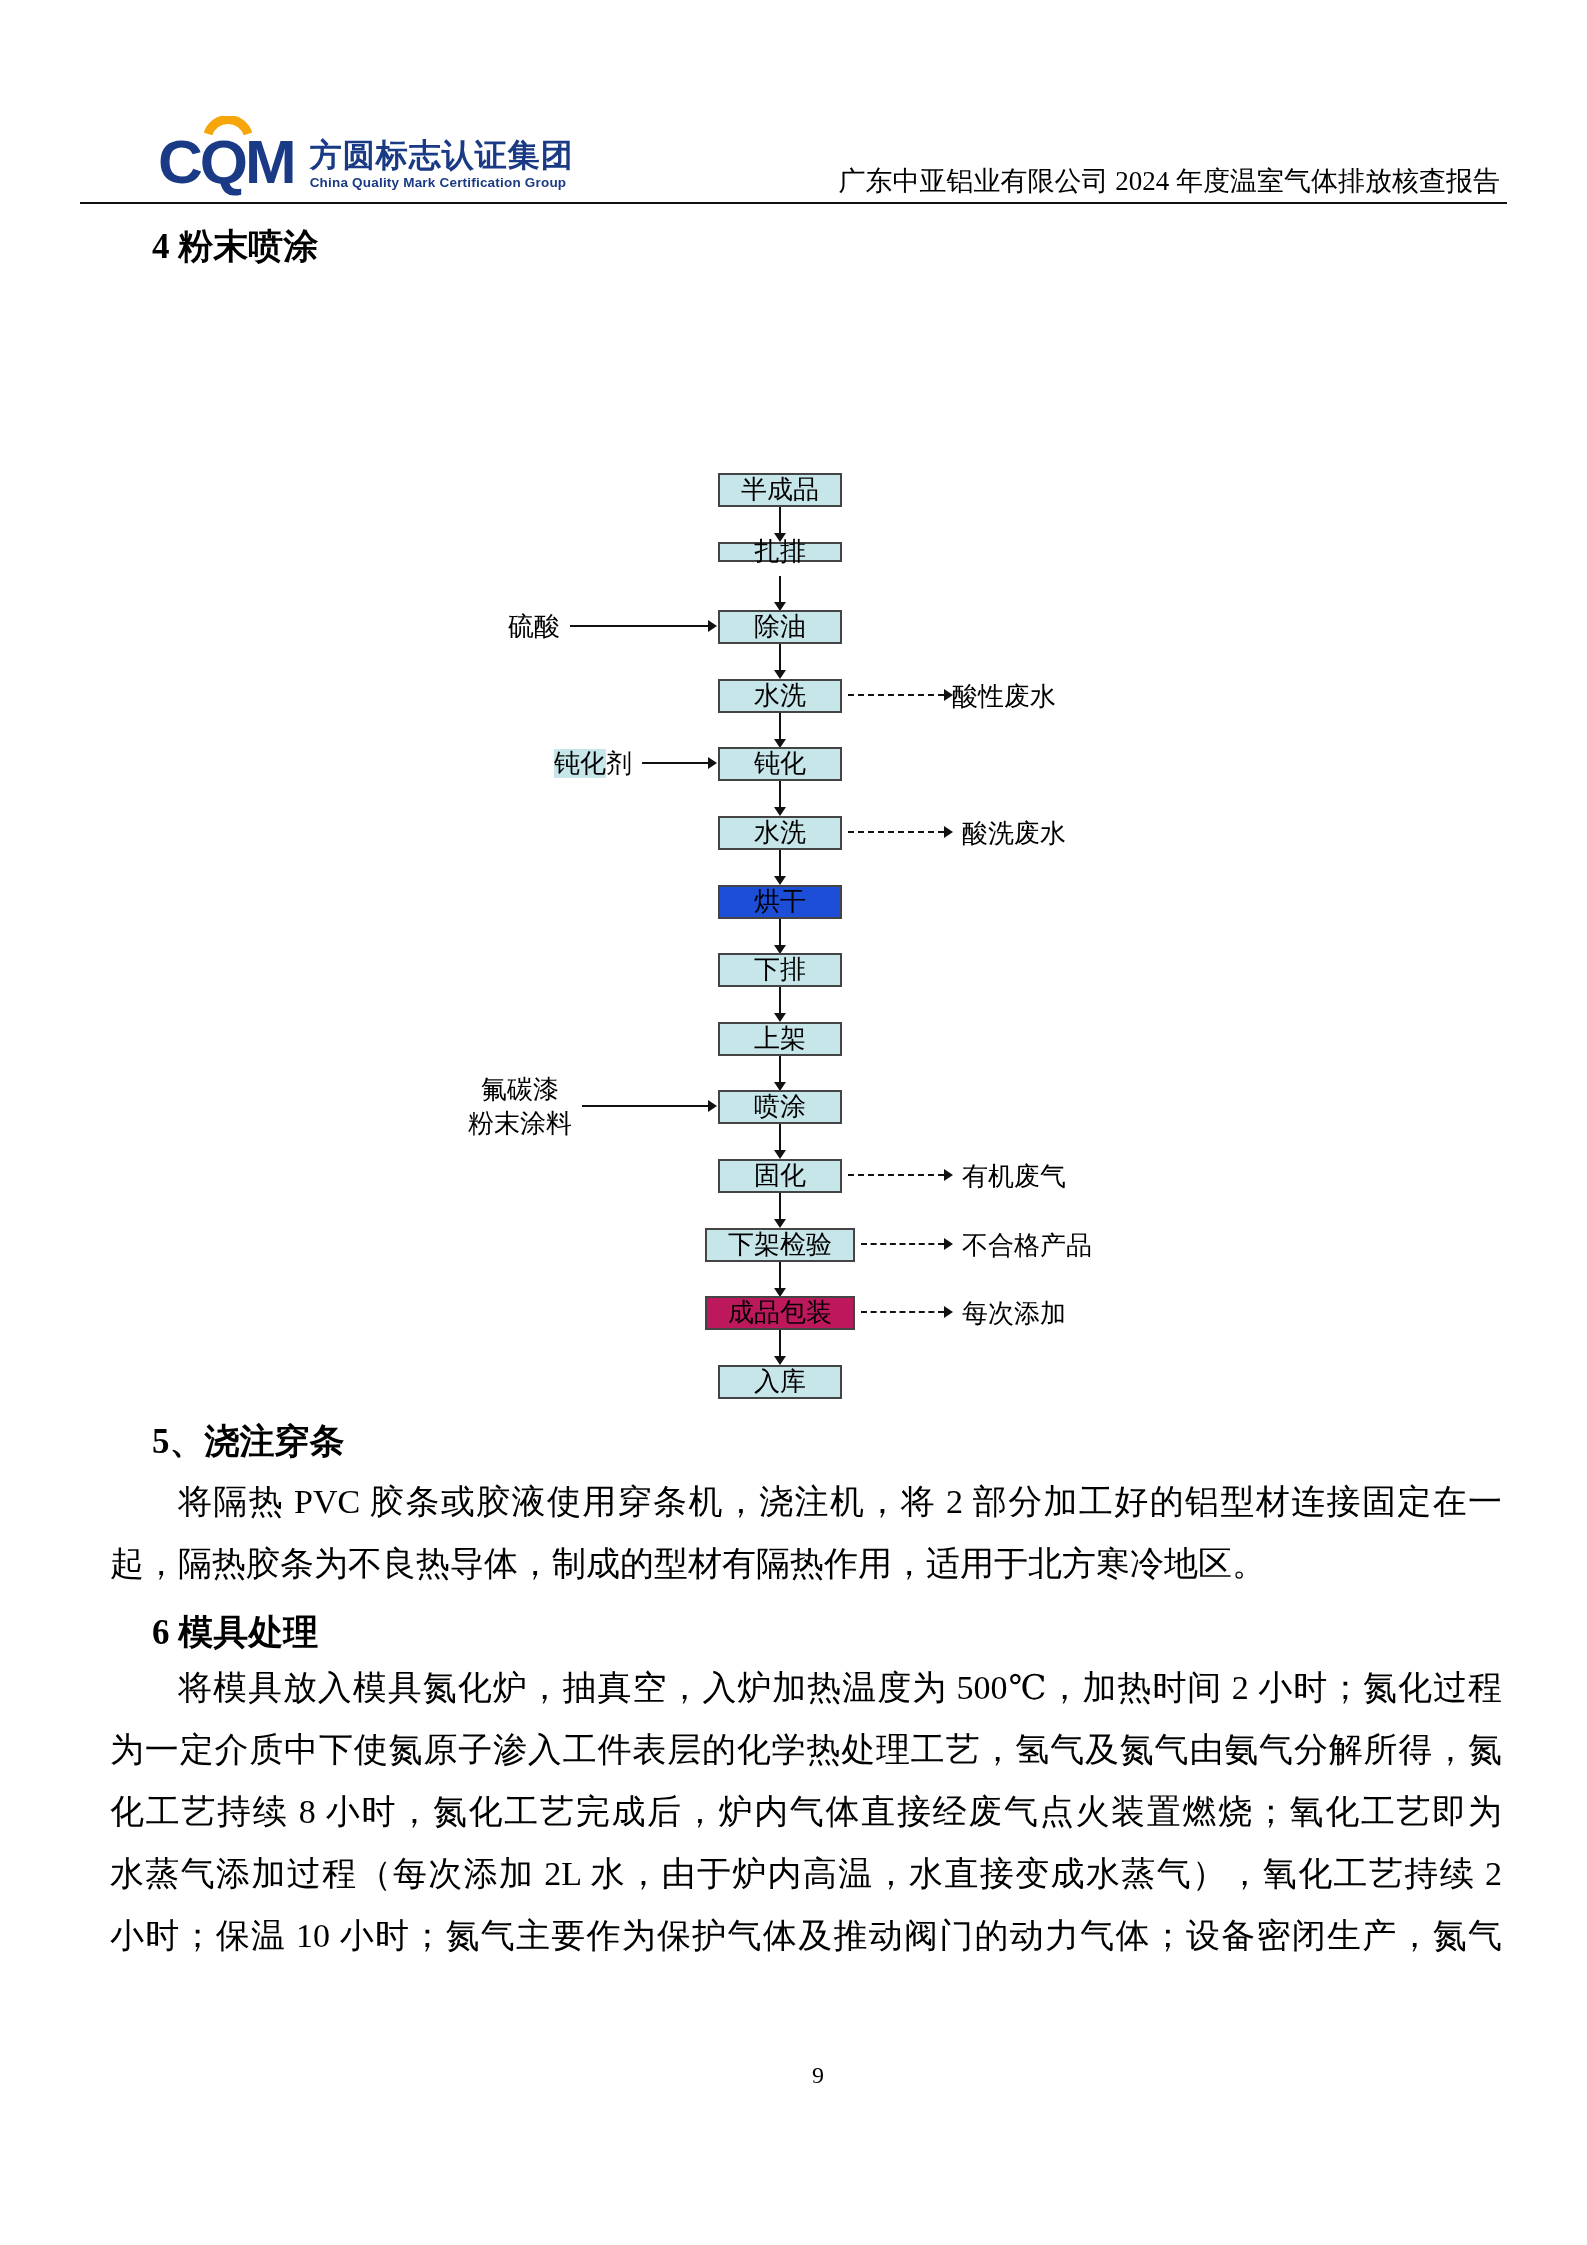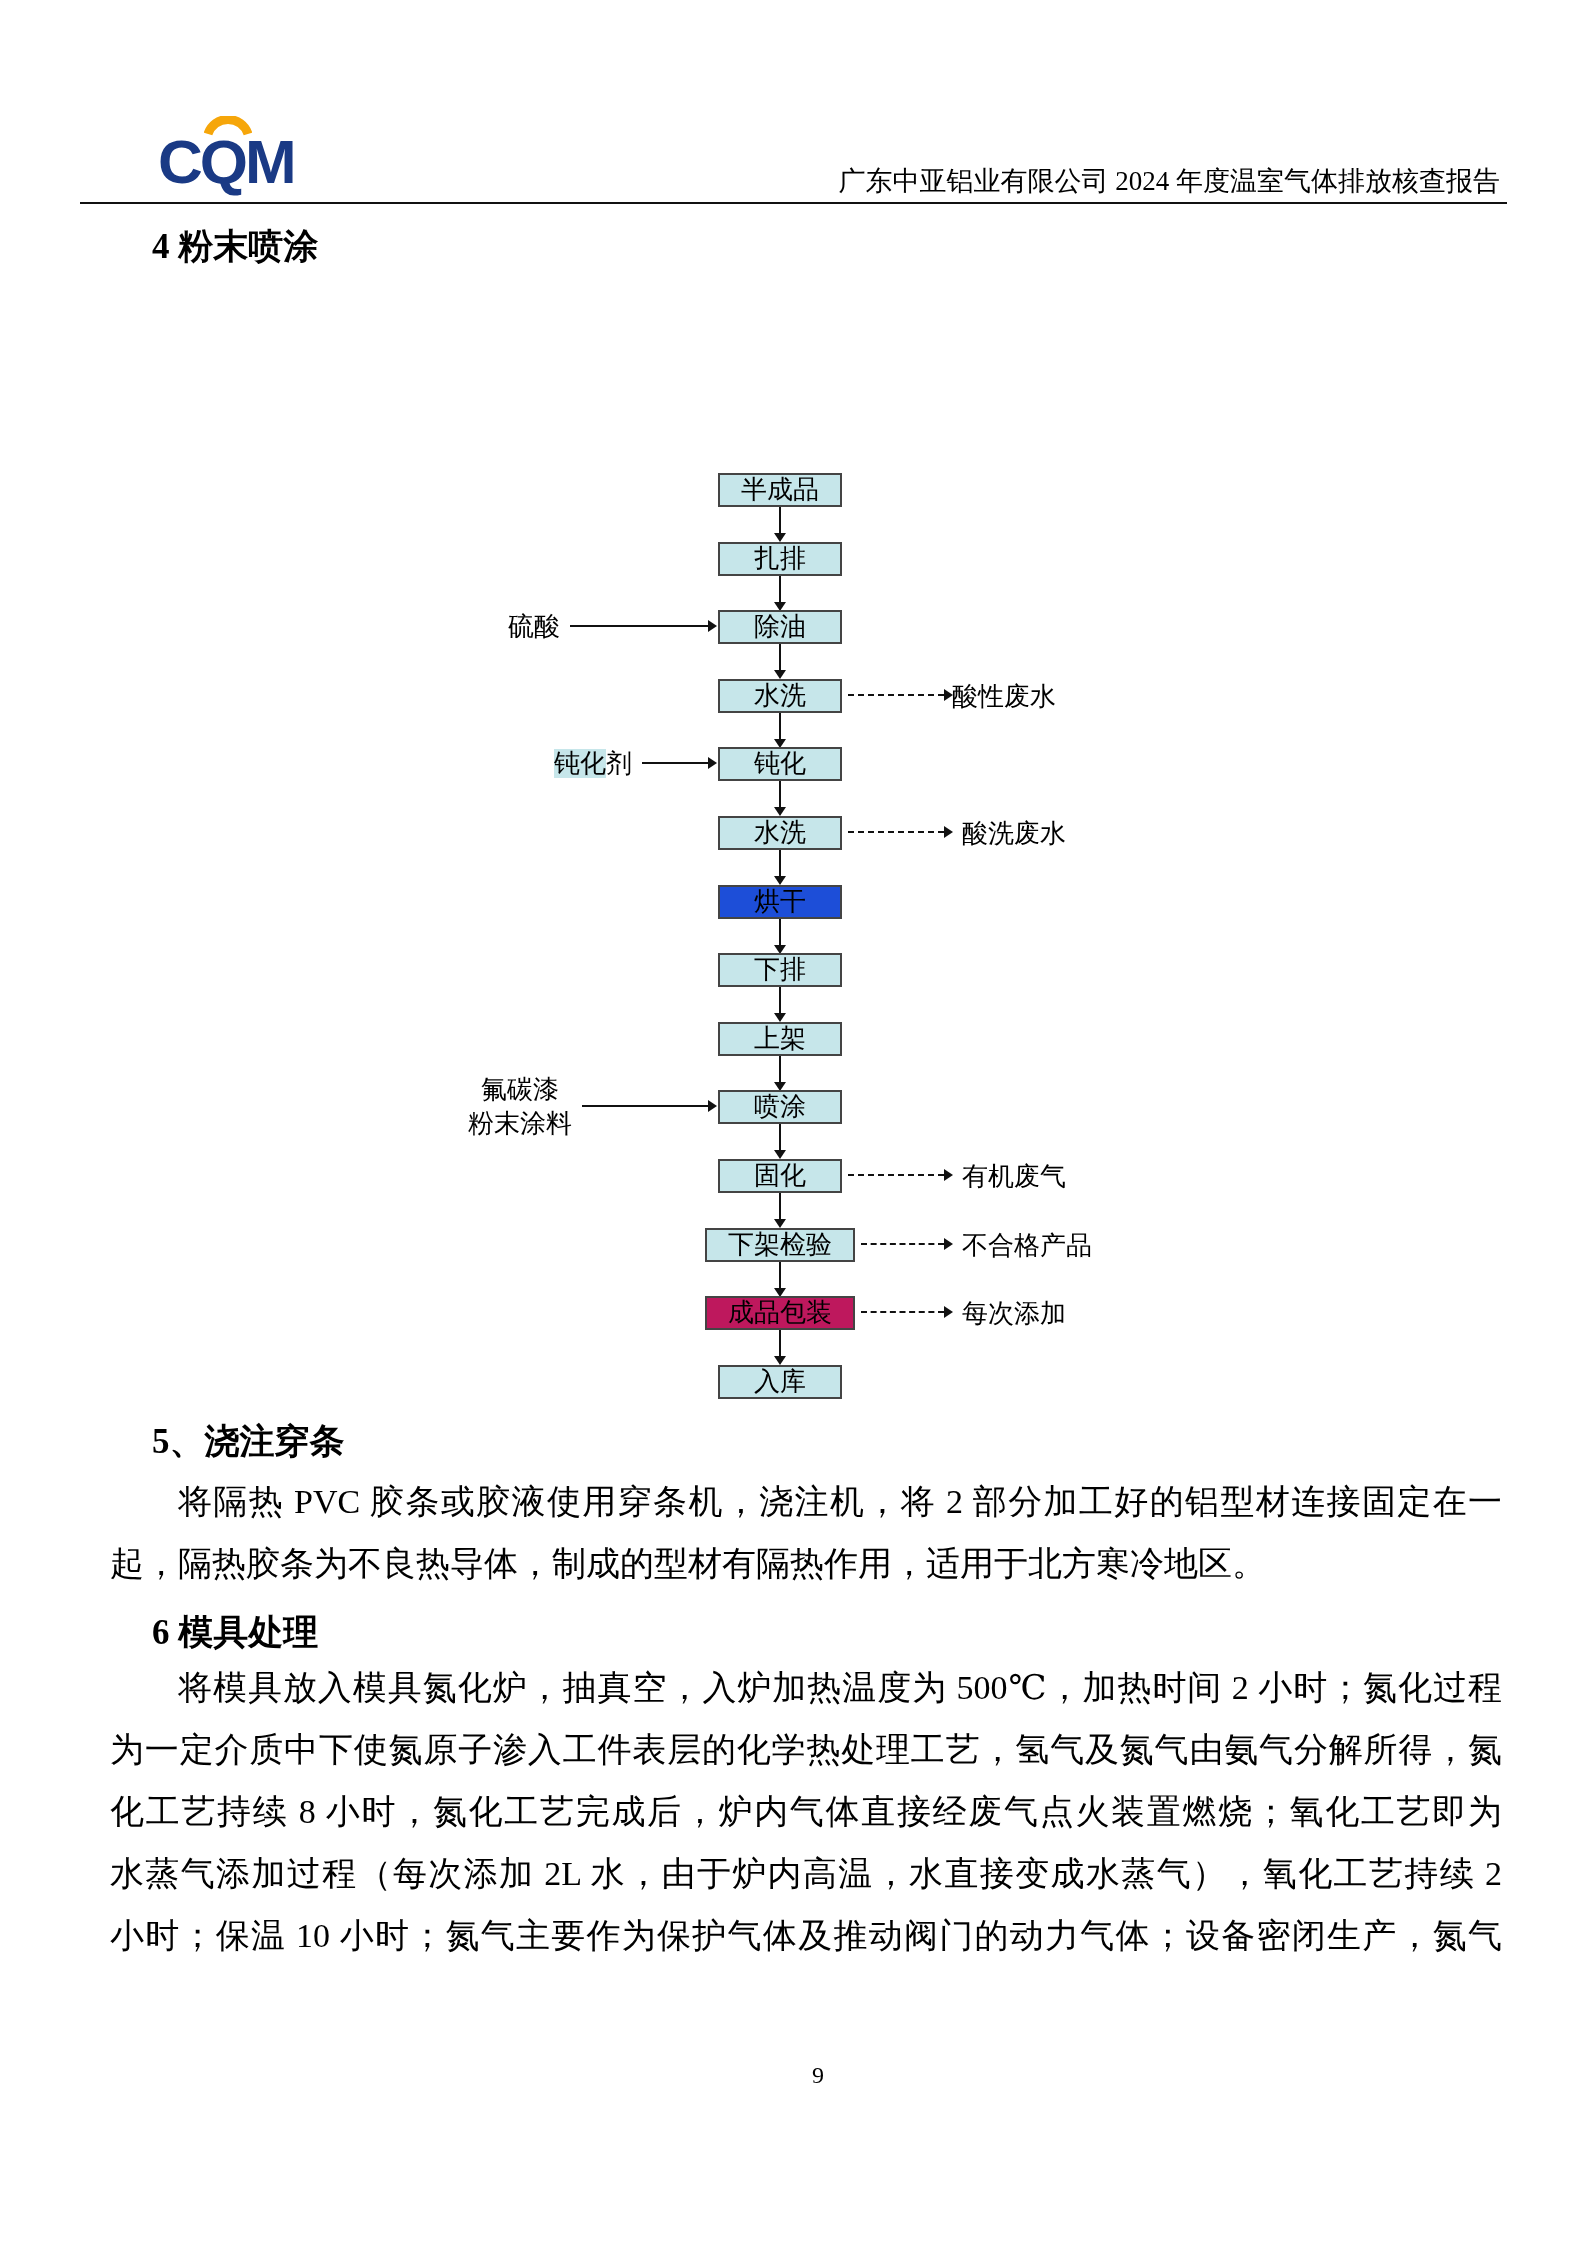--- a/index.html
+++ b/index.html
@@ -51,33 +51,37 @@
 
 <div class="page">
 
   <div class="logo">
     <div class="cqm-wrap">
       <svg class="cqm-arc" width="48" height="20" viewBox="0 0 48 20">
         <path d="M4 18 A 21 21 0 0 1 44 18" fill="none" stroke="#f6a60a" stroke-width="9"></path>
       </svg>
       <span class="cqm">CQM</span>
     </div>
+    <div class="logo-txt">
+      <span class="logo-cn">方圆标志认证集团</span>
+      <span class="logo-en">China Quality Mark Certification Group</span>
+    </div>
   </div>
 
   <div class="report-title">广东中亚铝业有限公司 2024 年度温室气体排放核查报告</div>
   <div class="header-rule"></div>
 
   <h2 id="h4" class="sec-h">4 粉末喷涂</h2>
 
   <div id="flow">
       <div class="fc-box" style="left: 718px; top: 0px; width: 124px; height: 34px; background: rgb(198, 230, 234); border-color: rgb(68, 68, 68);">
         <span class="fc-label">半成品</span>
       </div>
       <div class="varrow" style="left: 779px; top: 34px; height: 26px;"></div>
-      <div class="fc-box" style="left: 718px; top: 69px; width: 124px; height: 34px; background: rgb(198, 230, 234); border-color: rgb(68, 68, 68);">
+      <div class="fc-box" style="left: 718px; top: 69px; width: 124px; height: 20px; background: rgb(198, 230, 234); border-color: rgb(68, 68, 68);">
         <span class="fc-label">扎排</span>
       </div>
       <div class="varrow" style="left: 779px; top: 103px; height: 26px;"></div>
       <div class="fc-box" style="left: 718px; top: 137px; width: 124px; height: 34px; background: rgb(198, 230, 234); border-color: rgb(68, 68, 68);">
         <span class="fc-label">除油</span>
       </div>
       <div class="varrow" style="left: 779px; top: 171px; height: 26px;"></div>
       <div class="fc-inlabel" style="right: 1027px; top: 154px;">
         <div><span>硫酸</span></div>
       </div>

